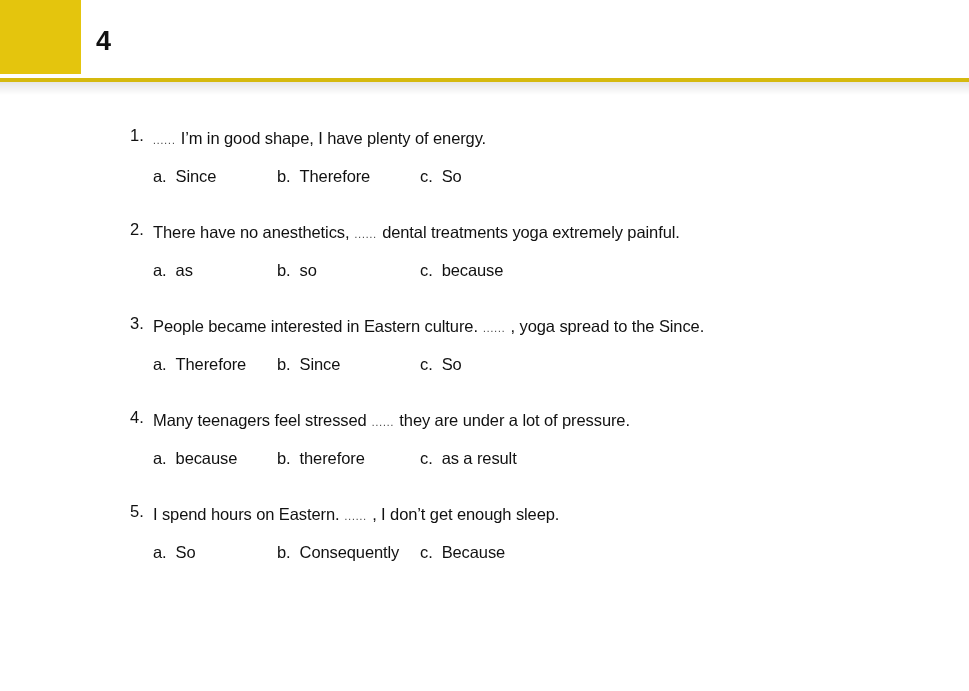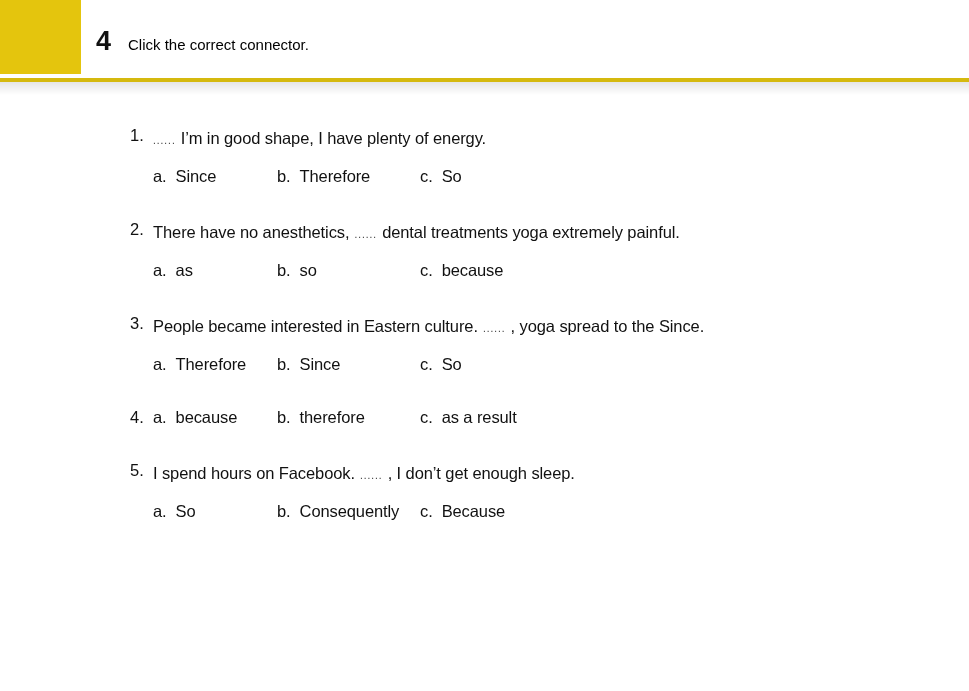--- a/index.html
+++ b/index.html
@@ -86,21 +86,20 @@
 </style>
 </head>
 <body>
 
 <div class="page">
 
   <div class="corner-square"></div>
 
   <div class="header-number">4</div>
 
-  <div class="header-instruction">Click the correct connector.</div>
 
   <div class="gold-rule"></div>
   <div class="rule-shadow"></div>
 
   <div class="question-list">
       <div class="question">
     <span class="q-number">1.</span>
     <div class="q-sentence"><span class="seg-before"></span><span class="blank">......</span><span class="seg-after">I’m in good shape, I have plenty of energy.</span></div>
     <div class="q-options">
     <div class="option">
@@ -148,38 +147,39 @@
       <span>Since</span>
     </div>
     <div class="option">
       <span>c.</span>
       <span>So</span>
     </div>
         </div>
       </div>
       <div class="question">
     <span class="q-number">4.</span>
+    <div class="q-sentence"><span class="seg-before">Many teenagers feel stressed</span><span class="blank">......</span><span class="seg-after">they are under a lot of pressure.</span></div>
     <div class="q-options">
     <div class="option">
       <span>a.</span>
       <span>because</span>
     </div>
     <div class="option">
       <span>b.</span>
       <span>therefore</span>
     </div>
     <div class="option">
       <span>c.</span>
       <span>as a result</span>
     </div>
         </div>
       </div>
       <div class="question">
     <span class="q-number">5.</span>
-    <div class="q-sentence"><span class="seg-before">I spend hours on Facebook.</span><span class="blank">......</span><span class="seg-after">, I don’t get enough sleep.</span></div>
+    <div class="q-sentence"><span class="seg-before">I spend hours on Eastern.</span><span class="blank">......</span><span class="seg-after">, I don’t get enough sleep.</span></div>
     <div class="q-options">
     <div class="option">
       <span>a.</span>
       <span>So</span>
     </div>
     <div class="option">
       <span>b.</span>
       <span>Consequently</span>
     </div>
     <div class="option">

